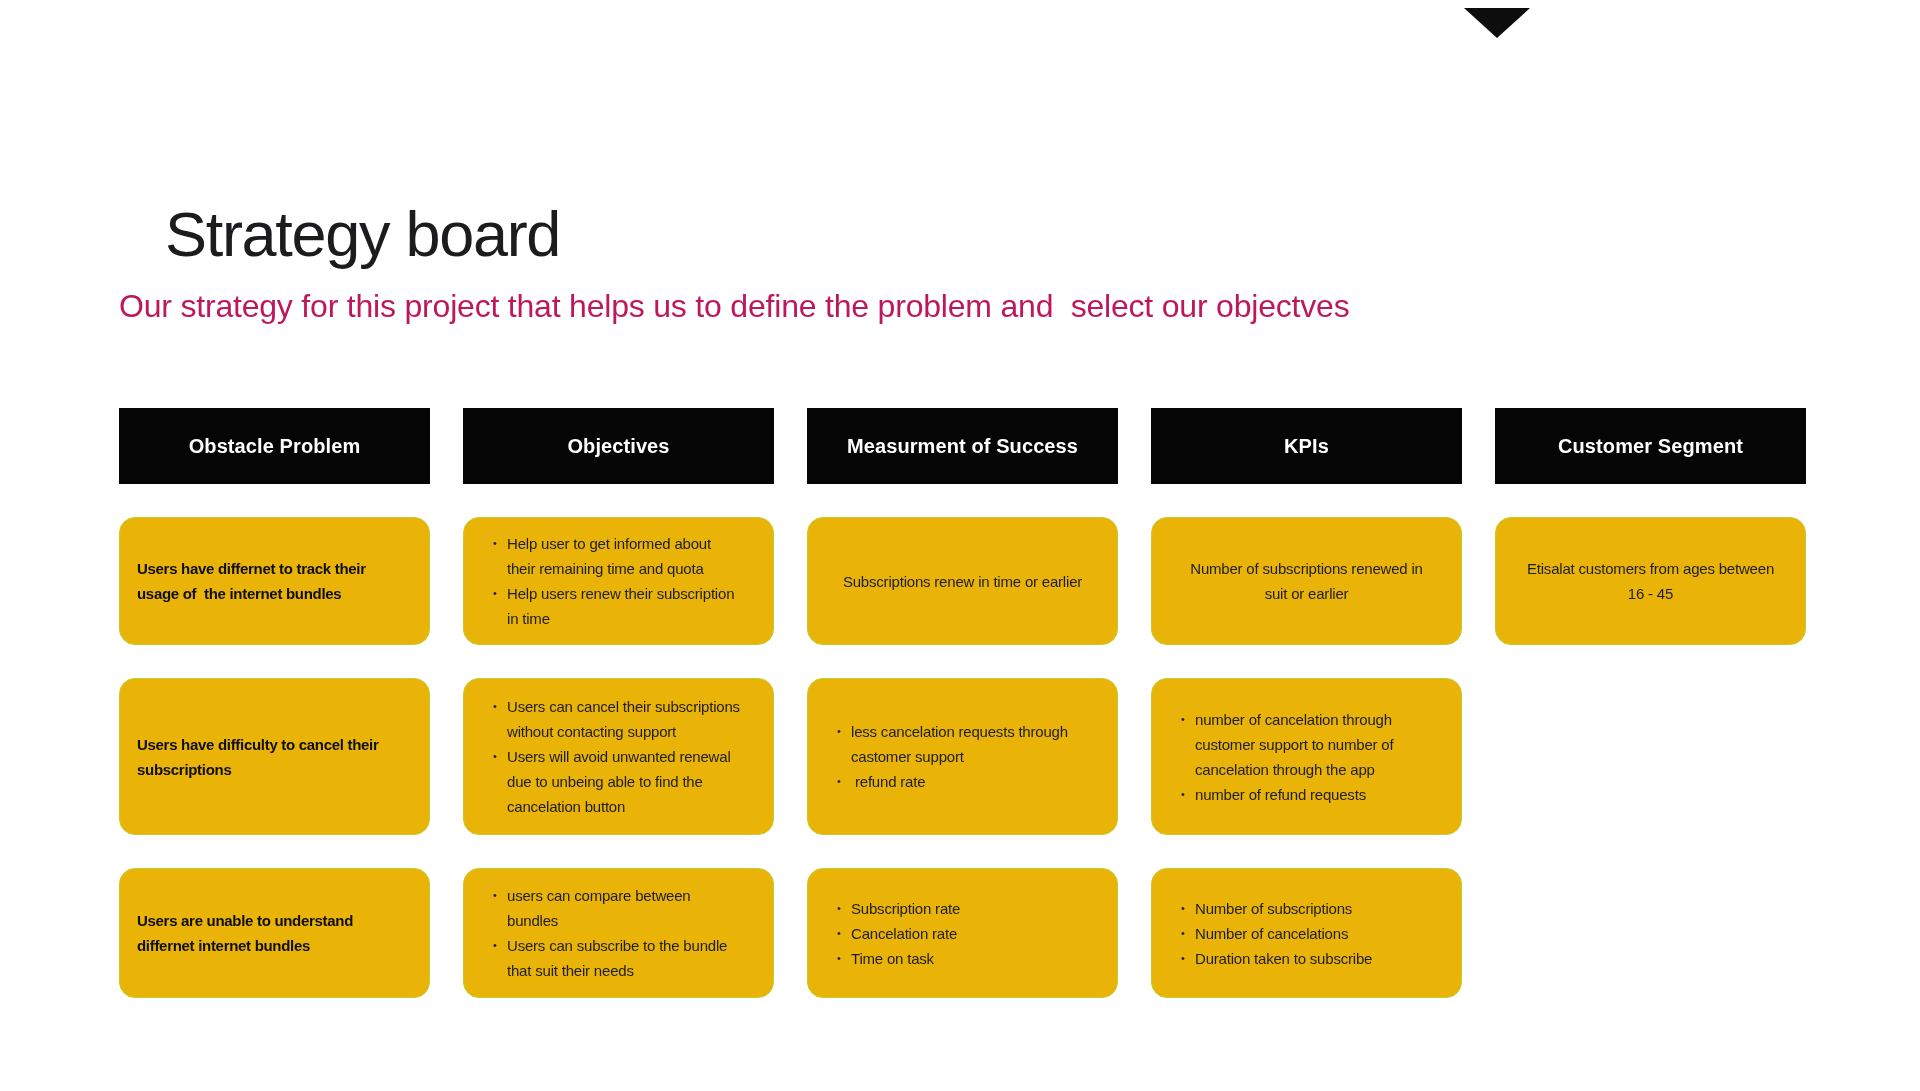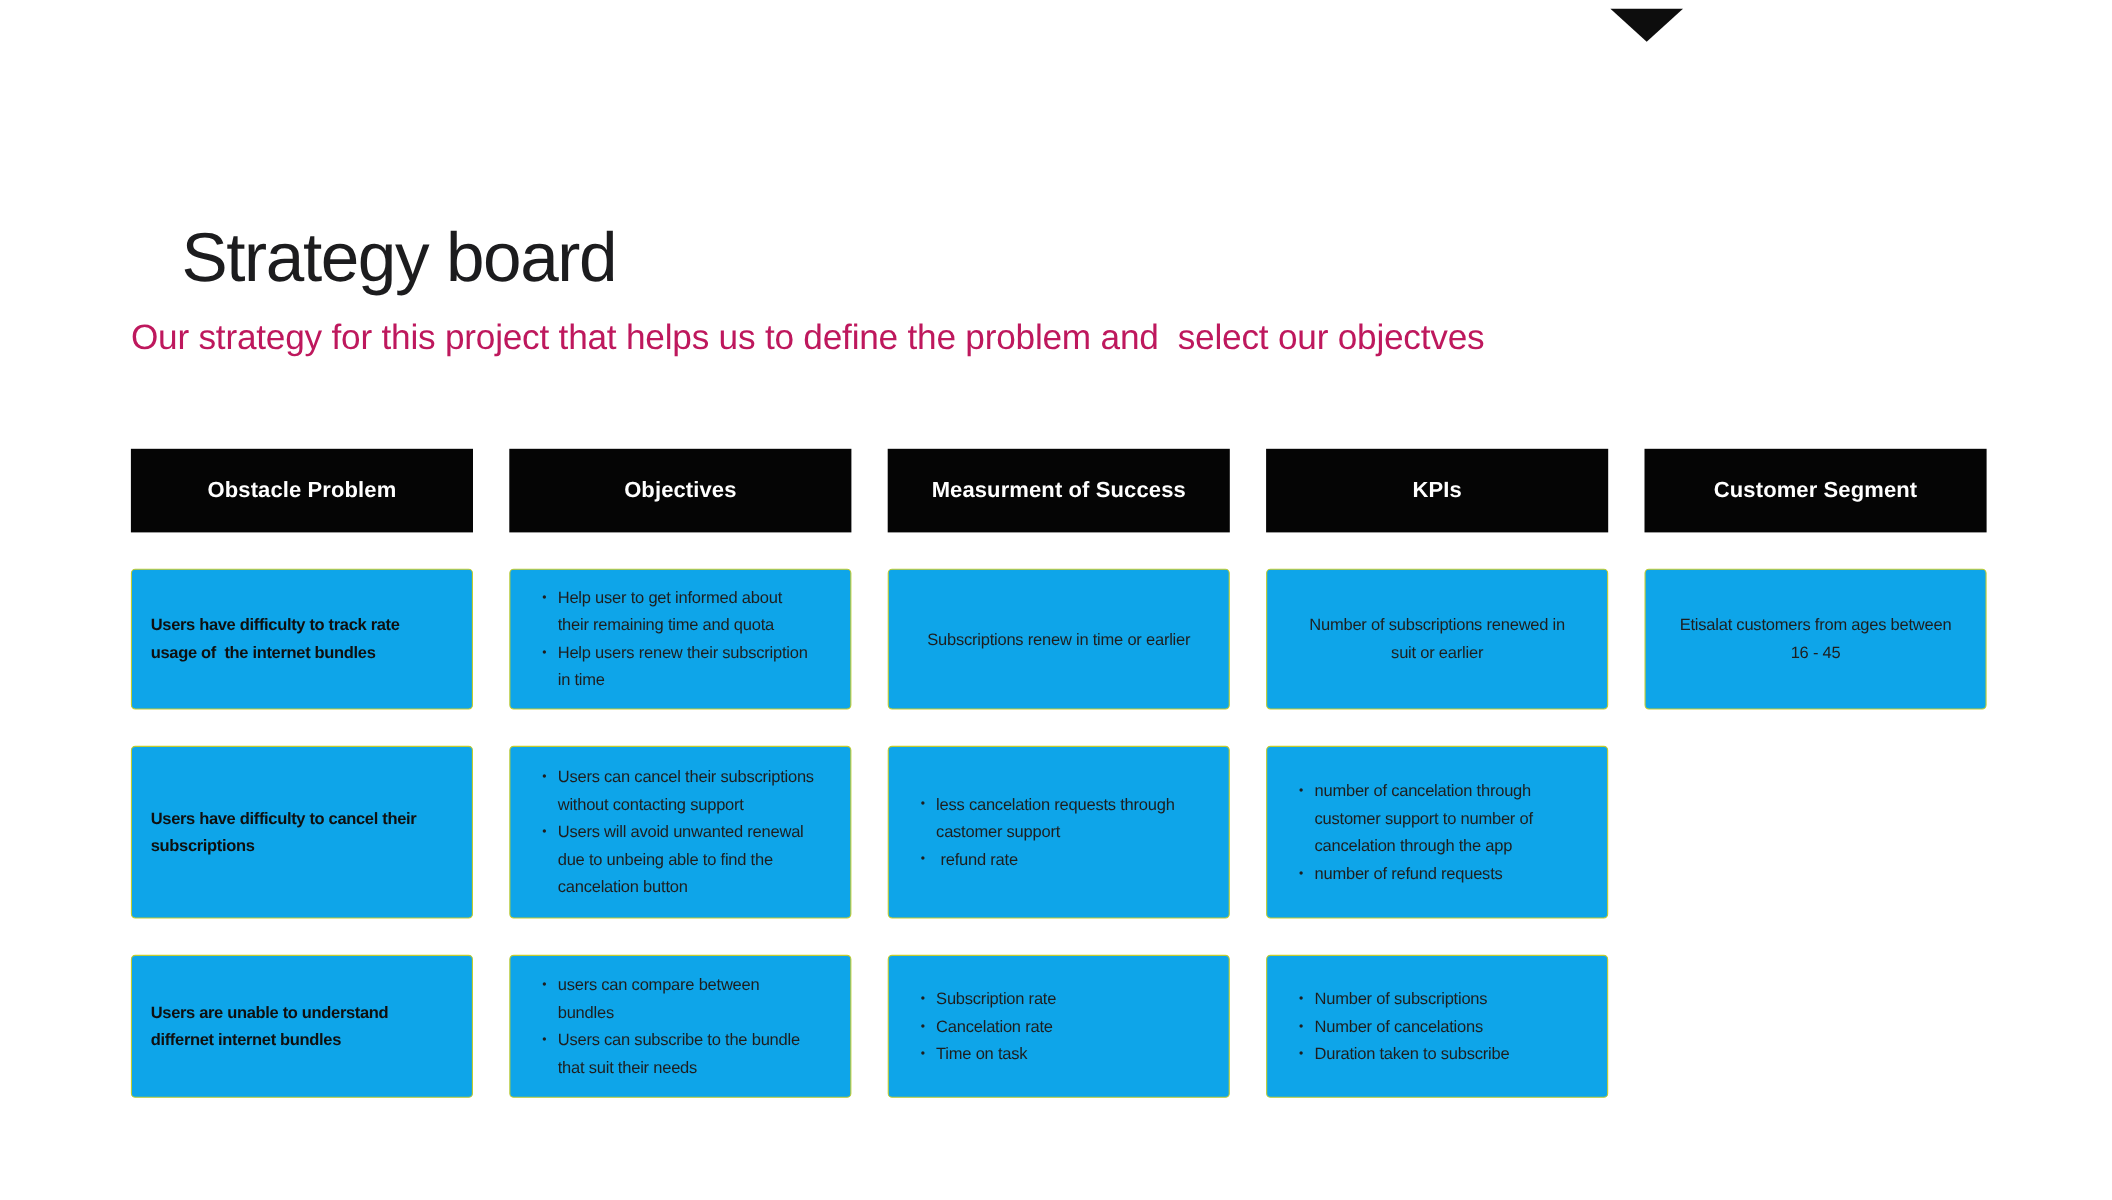--- a/index.html
+++ b/index.html
@@ -75,23 +75,23 @@
     color: #ffffff;
     display: flex;
     align-items: center;
     justify-content: center;
     font-size: 20px;
     font-weight: 700;
     letter-spacing: 0.1px;
     text-align: center;
   }
   .card {
-    background: #0ea5e9;
+    background: #eab308;
     border: 1px solid #c1cc2e;
-    border-radius: 4px;
+    border-radius: 16px;
     display: flex;
     align-items: center;
     box-sizing: border-box;
     overflow: hidden;
   }
   .card .txt {
     font-size: 15px;
     line-height: 25px;
     letter-spacing: -0.2px;
     white-space: pre-wrap;
@@ -147,21 +147,21 @@
 
   <div class="board-grid">
 
     <div class="col-header" style="grid-column:1;grid-row:1">Obstacle Problem</div>
     <div class="col-header" style="grid-column:2;grid-row:1">Objectives</div>
     <div class="col-header" style="grid-column:3;grid-row:1">Measurment of Success</div>
     <div class="col-header" style="grid-column:4;grid-row:1">KPIs</div>
     <div class="col-header" style="grid-column:5;grid-row:1">Customer Segment</div>
 
     <div class="card bold-card" style="grid-column:1;grid-row:2">
-      <div class="txt">Users have difficulty to track rate
+      <div class="txt">Users have differnet to track their
 usage of  the internet bundles</div>
     </div>
     <div class="card bold-card" style="grid-column:1;grid-row:3">
       <div class="txt">Users have difficulty to cancel their
 subscriptions</div>
     </div>
     <div class="card bold-card" style="grid-column:1;grid-row:4">
       <div class="txt">Users are unable to understand
 differnet internet bundles</div>
     </div>

